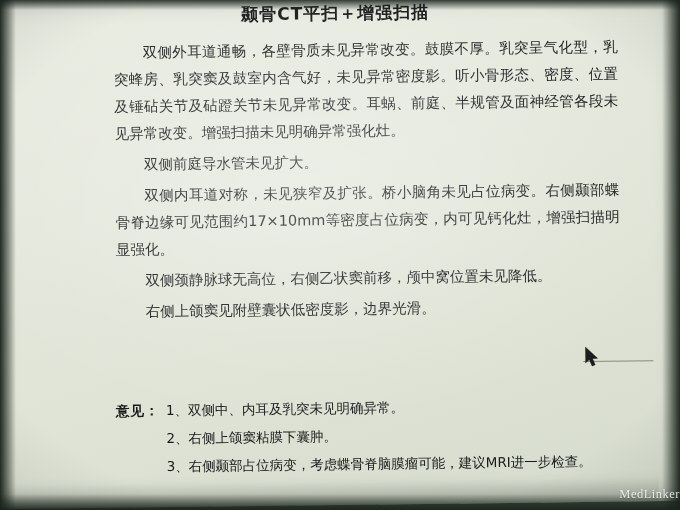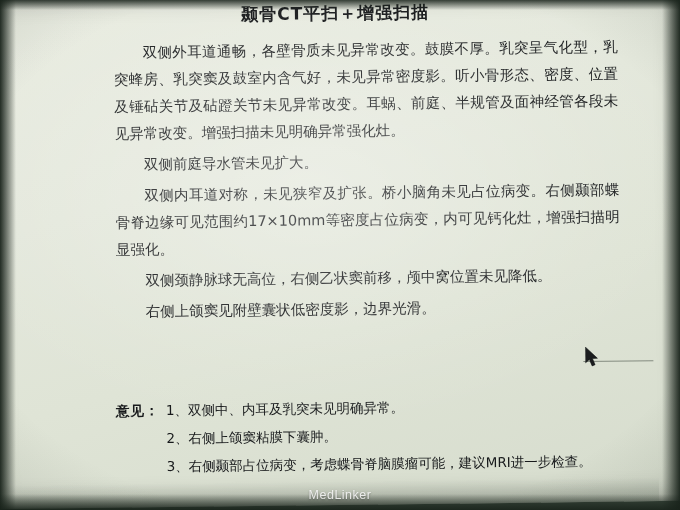--- a/index.html
+++ b/index.html
@@ -141,26 +141,26 @@
     width: 0; height: 0;
   }
   #cursor svg { display: block; }
 
   
   #watermark {
     position: absolute;
     left: 0;
     bottom: 8px;
     width: 680px;
-    text-align: center;
+    text-align: right;
     font-size: 12.5px;
     color: rgba(250,250,250,0.85);
     letter-spacing: 0.5px;
     text-shadow: 0 1px 2px rgba(0,0,0,0.35);
-    font-family: Liberation Sans, sans-serif;
+    font-family: Liberation Serif, serif;
   }
 
   
   #bottom-strip {
     position: absolute;
     left: 10px;
     bottom: 0;
     width: 660px;
     height: 24px;
     background: linear-gradient(to bottom, rgba(190,198,182,0.0), rgba(150,160,145,0.55));

